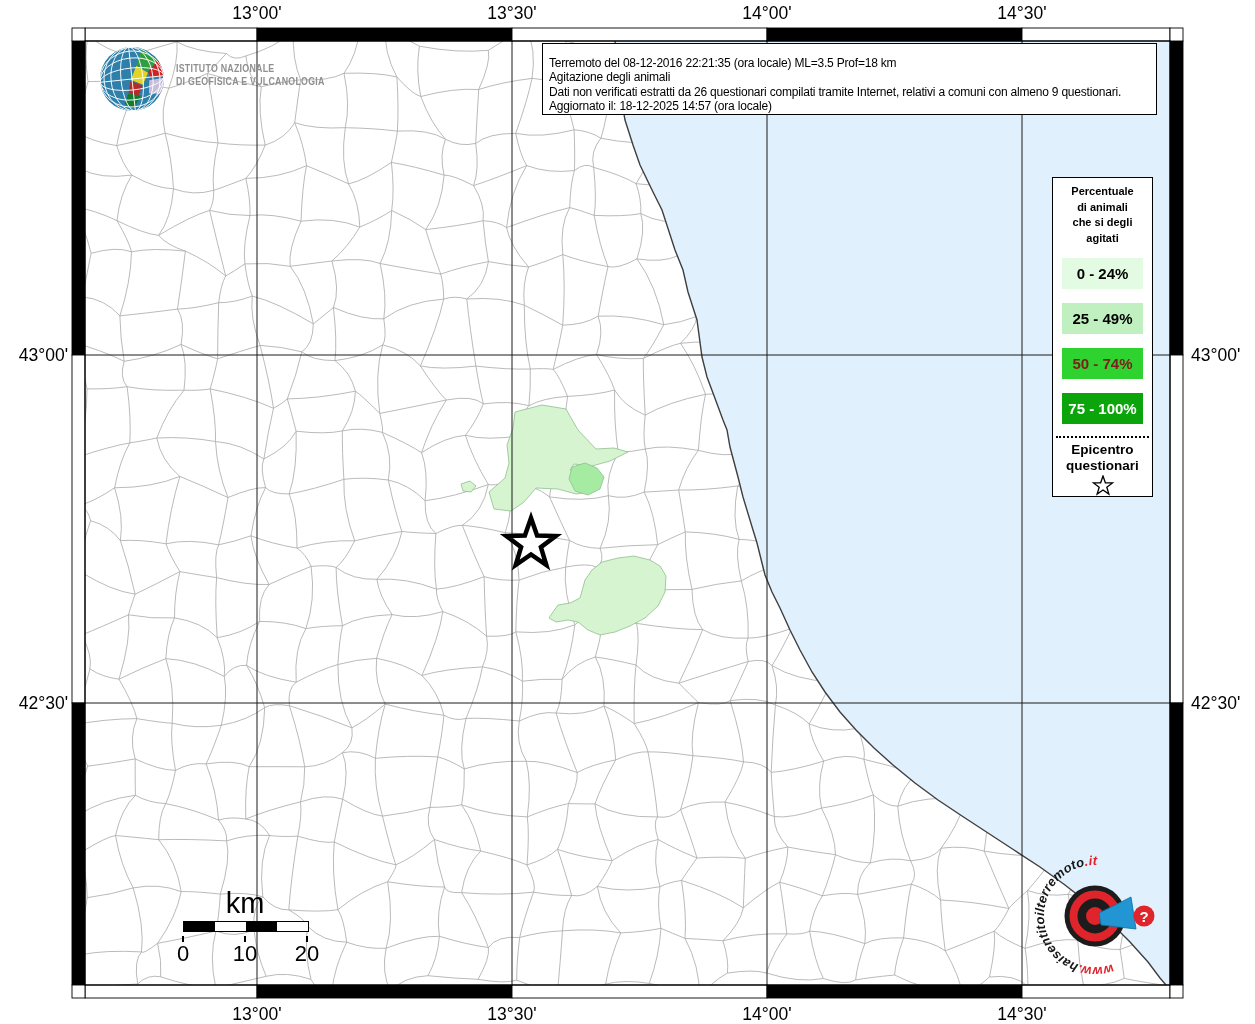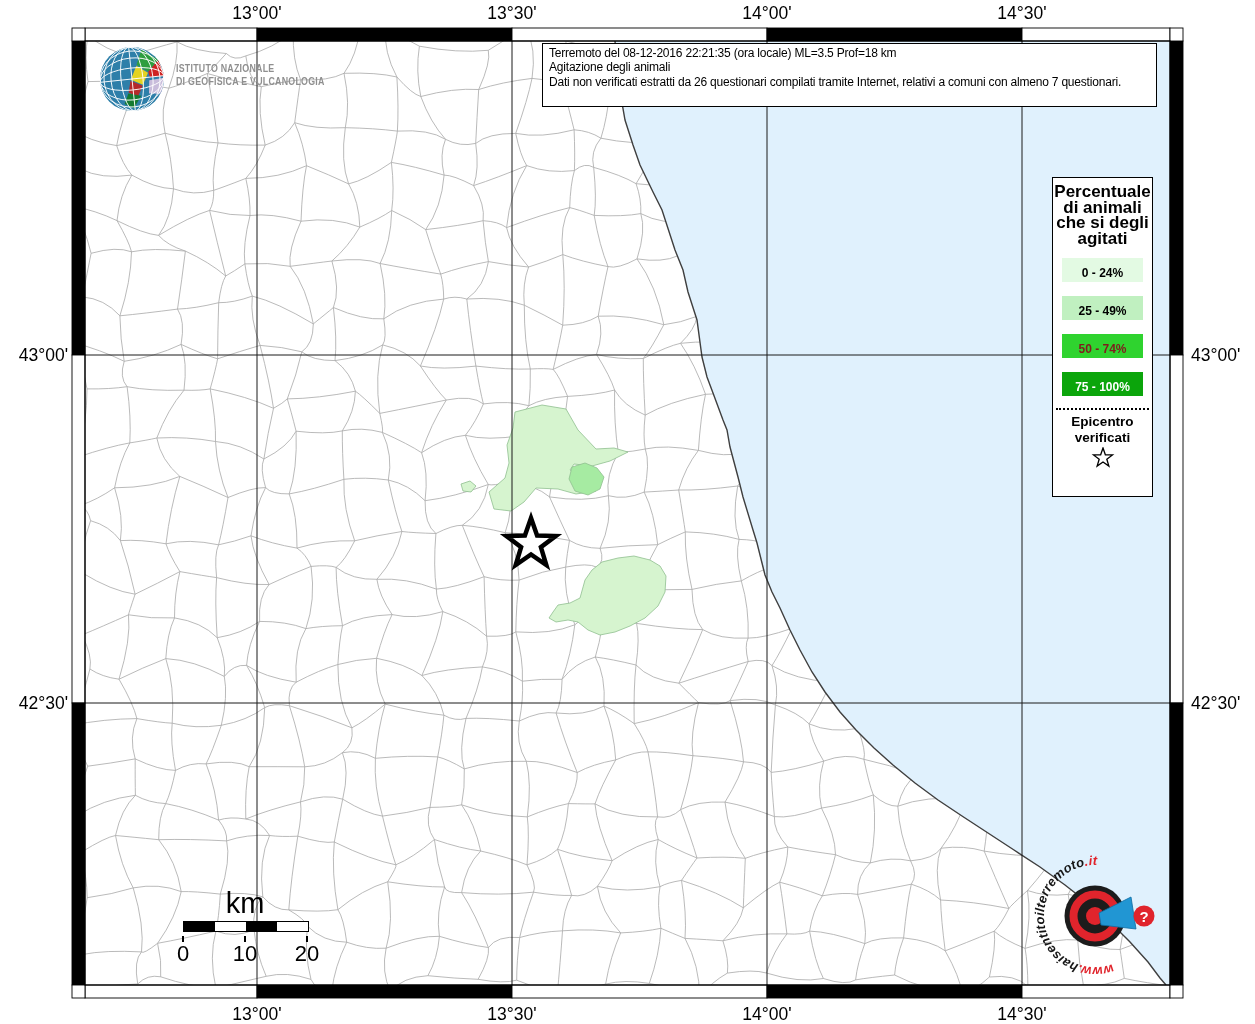--- a/index.html
+++ b/index.html
@@ -7,34 +7,34 @@
         font-family:"Liberation Sans","DejaVu Sans",sans-serif;color:#000;-webkit-user-select:none;user-select:none;}
   .map-svg{position:absolute;left:0;top:0;width:1255px;height:1024px;}
 
   
   .axlab{position:absolute;font-size:17.5px;line-height:20px;white-space:nowrap;}
   .axlab.top,.axlab.bottom{width:90px;text-align:center;}
   .axlab.left{width:66px;text-align:right;}
   .axlab.right{width:80px;text-align:left;}
 
   
-  .infobox{position:absolute;left:542px;top:43px;width:615px;height:64px;box-sizing:border-box;
-           background:#fff;border:1px solid #000;padding:2px 6px;font-size:12px;line-height:14.4px;
+  .infobox{position:absolute;left:542px;top:43px;width:615px;height:72px;box-sizing:border-box;
+           background:#fff;border:1px solid #000;padding:12px 6px;font-size:12px;line-height:14.4px;
            letter-spacing:-0.2px;white-space:nowrap;z-index:5;}
 
   
   .ingv{position:absolute;left:98px;top:45px;display:flex;z-index:4;}
   .ingv .txt{margin-left:10px;margin-top:17px;font-weight:bold;font-size:10.5px;line-height:13px;
              color:#8f8f8f;letter-spacing:.3px;transform:scaleX(.84);transform-origin:left top;white-space:nowrap;}
 
   
   .legend{position:absolute;left:1052px;top:177px;width:101px;height:320px;box-sizing:border-box;
           background:#fff;border:1px solid #000;text-align:center;z-index:5;}
-  .legend .ttl{font-weight:bold;font-size:17px;line-height:15.5px;margin-top:6px;}
-  .swatch{width:81px;height:24px;margin:14px auto 0;line-height:31px;font-weight:bold;font-size:12px;}
+  .legend .ttl{font-weight:bold;font-size:11px;line-height:15.5px;margin-top:6px;}
+  .swatch{width:81px;height:31px;margin:14px auto 0;line-height:31px;font-weight:bold;font-size:15px;}
   .swatch.first{margin-top:12px;}
   .legend .sep{border-top:2px dotted #000;margin:12px 3px 0;}
   .legend .epi{font-weight:bold;font-size:13.5px;line-height:16px;}
   .legend .epi.l1{margin-top:4px;}
   .legend svg{display:block;margin:1px auto 0;}
 
   
   .scalebar{position:absolute;left:170px;top:888px;width:160px;z-index:4;}
   .scalebar .unit{text-align:center;font-size:29px;line-height:30px;width:150px;}
   .scalebar .bar{position:relative;left:13px;margin-top:3px;width:124px;height:9px;border:1px solid #000;
@@ -144,21 +144,22 @@
   <div class="axlab bottom" style="left:722px;top:1004px;">14°00'</div>
   <div class="axlab bottom" style="left:977px;top:1004px;">14°30'</div>
   <div class="axlab left" style="left:2px;top:345px;">43°00'</div>
   <div class="axlab left" style="left:2px;top:693px;">42°30'</div>
   <div class="axlab right" style="left:1191px;top:345px;">43°00'</div>
   <div class="axlab right" style="left:1191px;top:693px;">42°30'</div>
 
   <div class="infobox">
     <div>Terremoto del 08-12-2016 22:21:35 (ora locale) ML=3.5 Prof=18 km</div>
     <div>Agitazione degli animali</div>
-    <div>Dati non verificati estratti da 26 questionari compilati tramite Internet, relativi a comuni con almeno 7 questionari.</div>
+    <div>Dati non verificati estratti da 26 questionari compilati tramite Internet, relativi a comuni con almeno 9 questionari.</div>
+    <div>Aggiornato il: 18-12-2025 14:57 (ora locale)</div>
   </div>
 
   <div class="ingv">
     <svg width="68" height="68" viewBox="-34 -34 68 68">
       <circle cx="0" cy="0" r="32" fill="#2e7fa9"></circle>
       <g clip-path="url(#globeclip)">
         <g transform="rotate(14)">
           <path d="M2,-31 L21,-25 L14,-11 L1,-15 Z" fill="#2f9e3f"></path>
           <path d="M21,-25 L31,-11 L17,-6 L14,-11 Z" fill="#cf2222"></path>
           <path d="M31,-9 L33,7 L20,10 L17,-3 Z" fill="#c8bcdb"></path>
@@ -190,21 +191,21 @@
       <div>di animali</div>
       <div>che si degli</div>
       <div>agitati</div>
     </div>
     <div class="swatch first" style="background: rgb(227, 250, 227); color: rgb(0, 0, 0);">0 - 24%</div>
     <div class="swatch" style="background: rgb(192, 240, 192); color: #000000;">25 - 49%</div>
     <div class="swatch" style="background: rgb(47, 211, 47); color: #7f1d1d;">50 - 74%</div>
     <div class="swatch" style="background: rgb(11, 165, 11); color: rgb(255, 255, 255);">75 - 100%</div>
     <div class="sep"></div>
     <div class="epi l1">Epicentro</div>
-    <div class="epi">verificati</div>
+    <div class="epi">questionari</div>
     <svg width="24" height="22" viewBox="0 0 24 22">
       <polygon points="12,1 14.35,7.76 21.51,7.91 15.8,12.24 17.88,19.09 12,15 6.12,19.09 8.2,12.24 2.49,7.91 9.65,7.76" fill="#ffffff" stroke="#000000" stroke-width="1.3"></polygon>
     </svg>
   </div>
 
   <div class="scalebar">
     <div class="unit">km</div>
     <div class="bar">
       <div class="seg" style="background:#000"></div>
         <div class="seg" style="background:#fff"></div>

